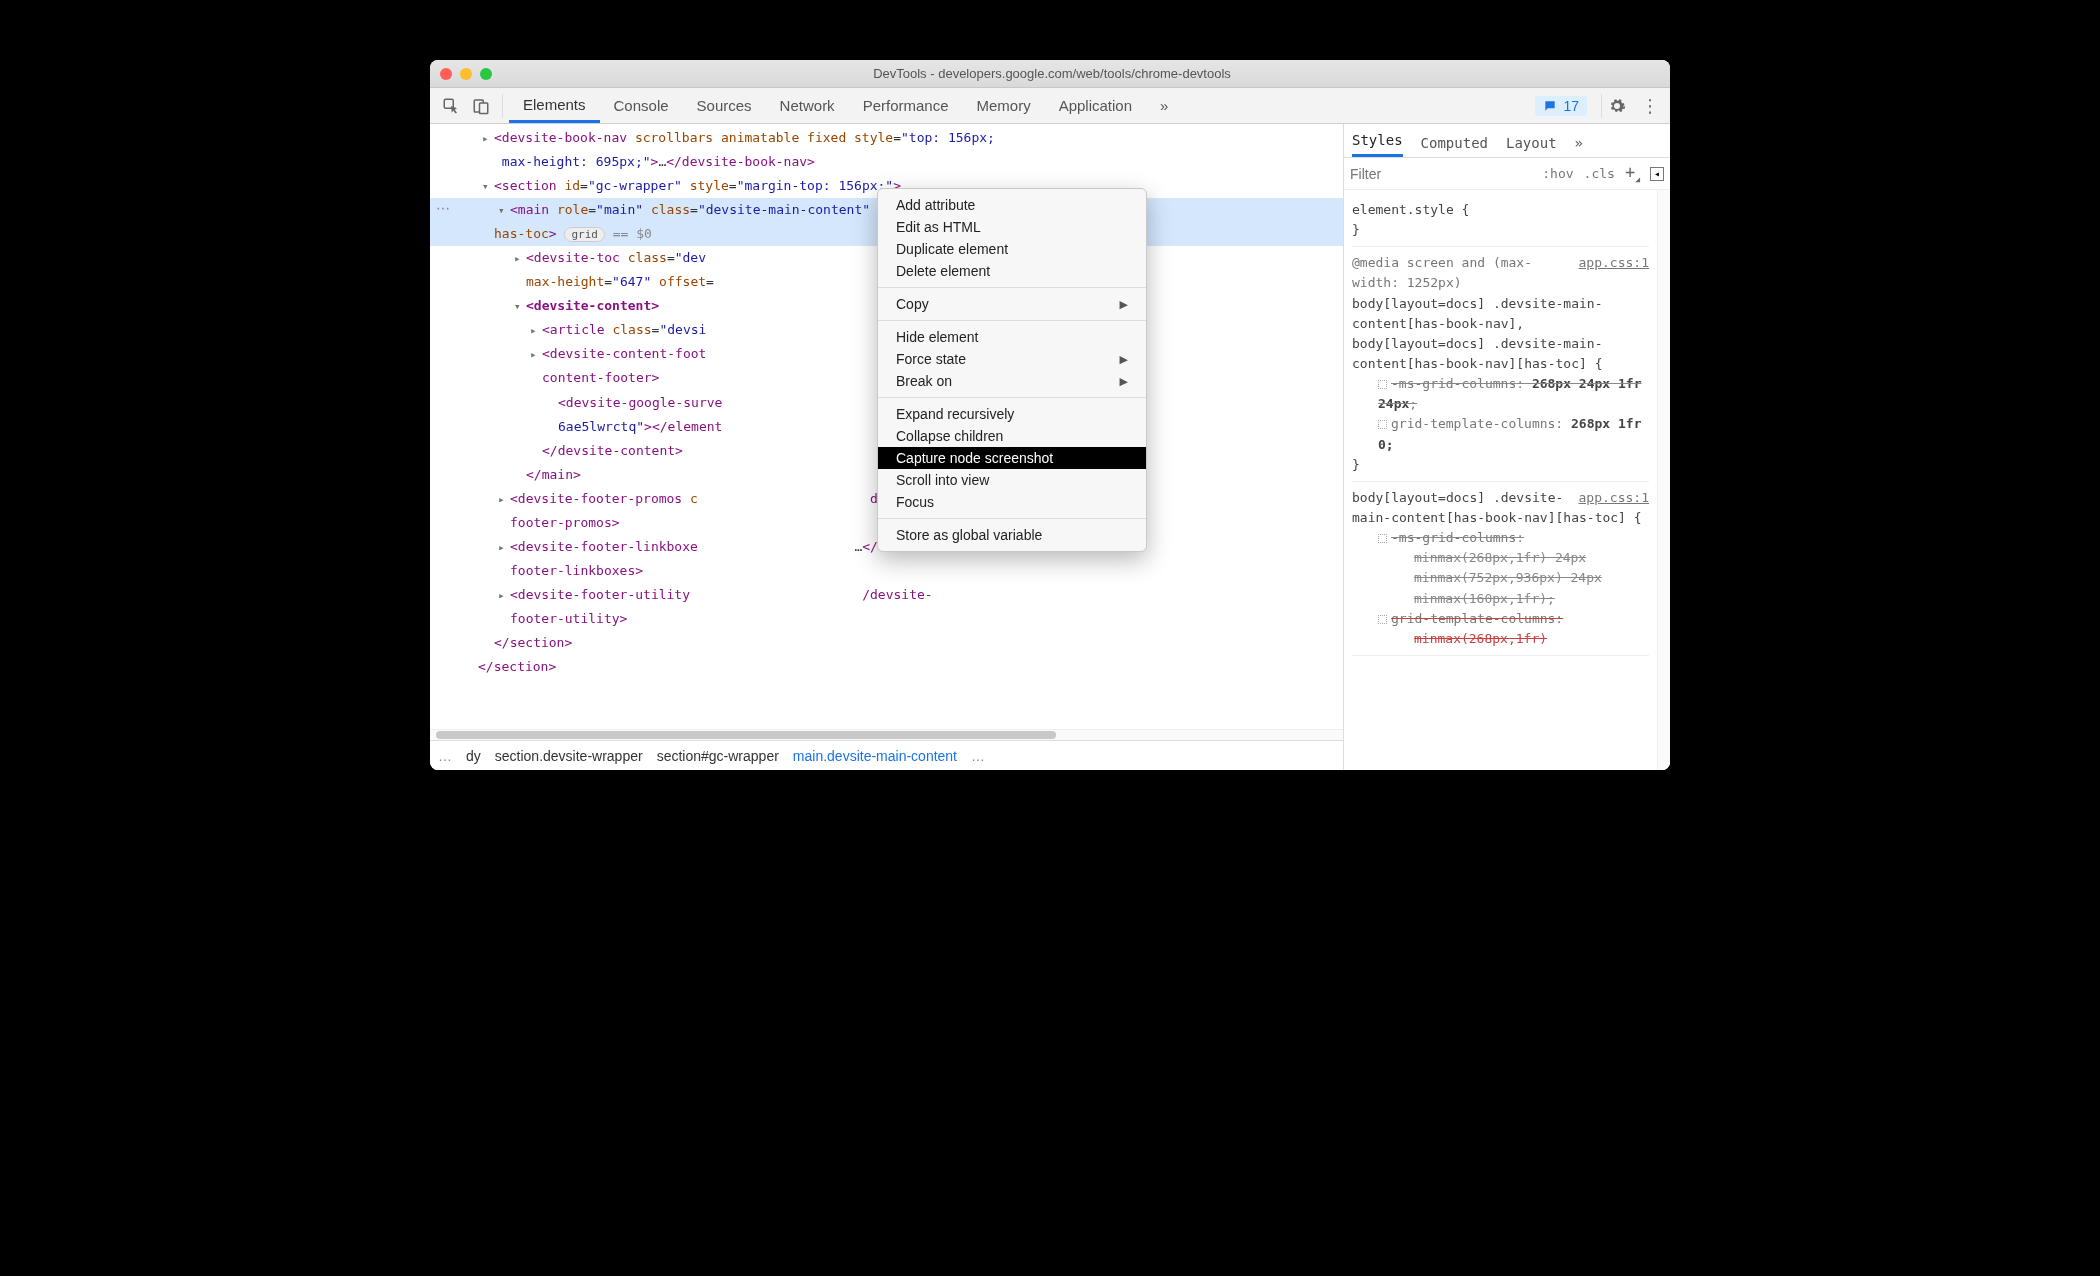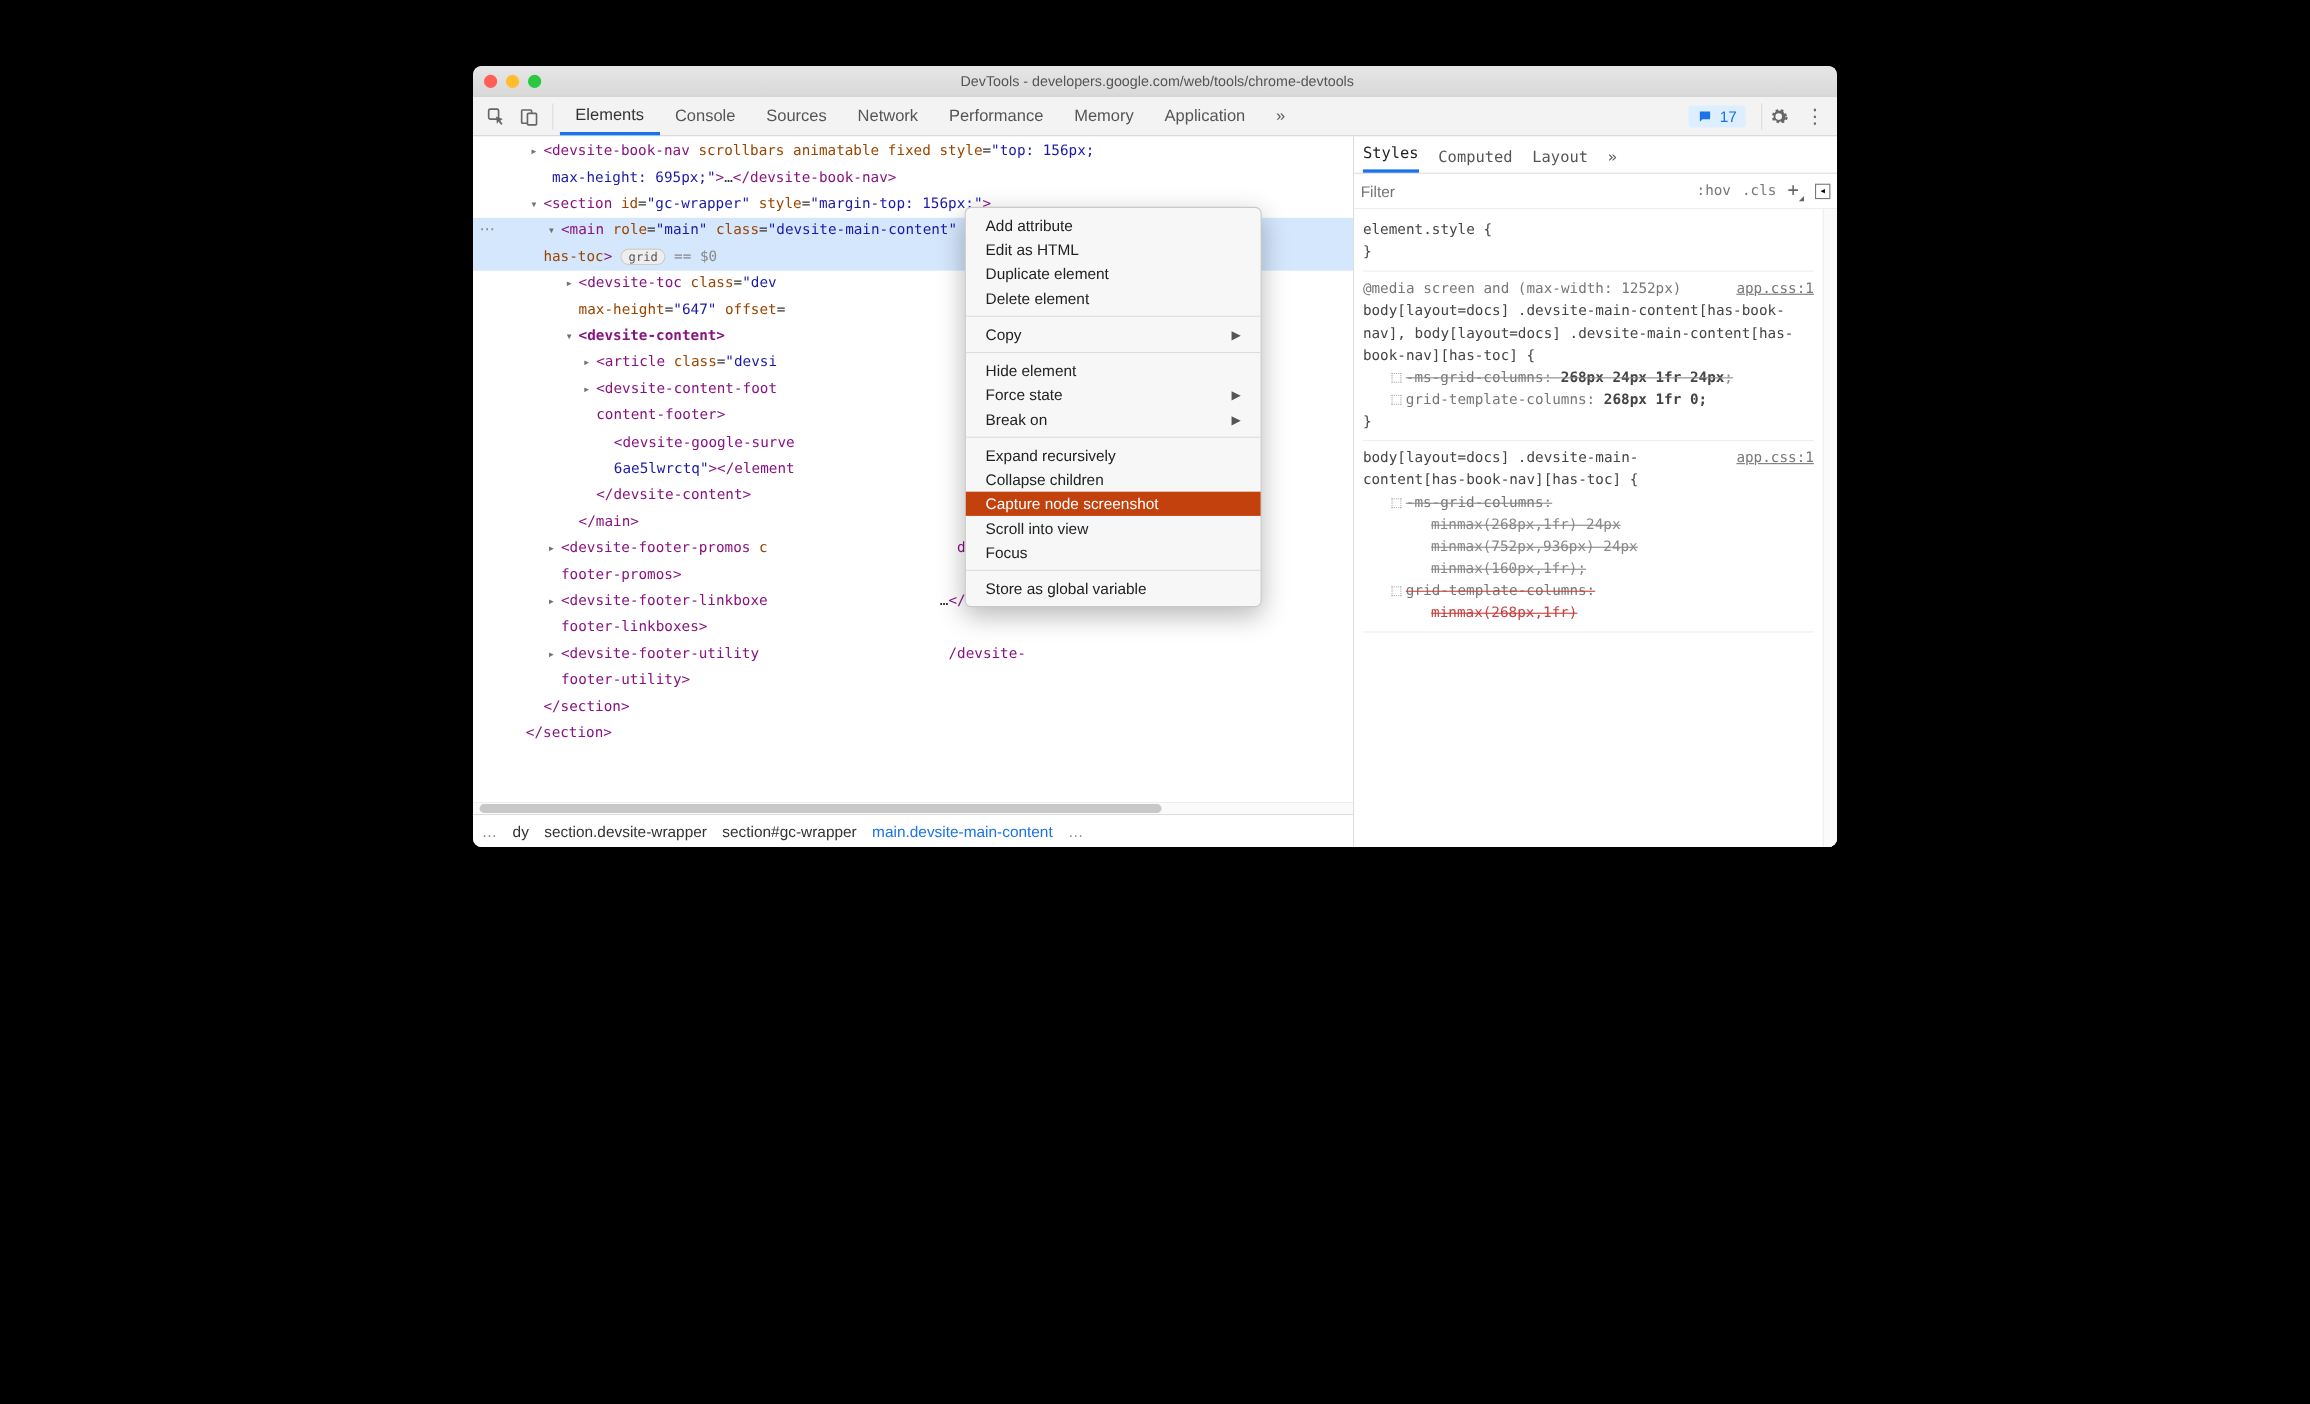--- a/index.html
+++ b/index.html
@@ -64,21 +64,21 @@
   .sel .line{ }
   .pill { background:#eee; border:1px solid #ccc; border-radius:10px; padding:0 6px; font-size:11px; color:#555;}
   .eq0{ color:#888;}
   .ellipsis-gutter { position:absolute; left:6px; top:76px; color:#888; font-size:14px;}
   .hscroll { height:11px; background:#fafafa; border-top:1px solid #eee; position:relative;}
   .hscroll .thumb{ position:absolute; left:6px; top:1px; height:8px; width:620px; background:#c8c8c8; border-radius:4px;}
   .breadcrumb { height:30px; border-top:1px solid #ddd; display:flex; align-items:center; padding:0 8px; gap:14px; font-size:14px; color:#555; overflow:hidden;}
   .bcell{color:#333; font-size:14px;}
   .bcel{color:#888;}
   
-  .right { width:440px; border-left:1px solid #ddd; display:flex; flex-direction:column; font-family: Menlo, monospace; }
+  .right { width:327px; border-left:1px solid #ddd; display:flex; flex-direction:column; font-family: Menlo, monospace; }
   .rtabs{ height:34px; display:flex; align-items:flex-end; padding:0 8px; gap:18px; font-size:14px; color:#555; border-bottom:1px solid #ddd;}
   .rtab{ padding-bottom:6px;}
   .rtab.active{ color:#222; border-bottom:3px solid #1a73e8;}
   .rfilter{ height:32px; display:flex; align-items:center; border-bottom:1px solid #eee; font-size:14px; padding:0 6px; gap:10px;}
   .rfilter input{ border:none; outline:none; flex:1; font-size:14px; color:#888; }
   .rsmall{ color:#777; font-size:13px;}
   .plus{ font-size:17px; color:#666;}
   .applink{ color:#777; text-decoration:underline; float:right;}
   .styles{ flex:1; overflow:auto; font-size:13px; line-height:1.55; padding:4px 8px;}
   .ruleblk{ border-bottom:1px solid #eee; padding:6px 0;}
@@ -97,21 +97,21 @@
     position:absolute; left:447px; top:128px;
     width:270px; background:#f7f7f7; border:1px solid #c9c9c9; border-radius:6px;
     box-shadow: 0 8px 24px rgba(0,0,0,.28);
     font-family: -apple-system, sans-serif; font-size:14px; color:#222;
     padding:5px 0;
     z-index:20;
   }
   .ctx .mi{ padding:3px 18px; display:flex; align-items:center; justify-content:space-between;}
   .ctx .mi .arr{ color:#555; font-size:11px;}
   .ctx .sep{ height:1px; background:#dcdcdc; margin:5px 0;}
-  .ctx .hi{ background:#c2410c; color:#fff;}
+  .ctx .hi{ background:#000000; color:#fff;}
   
   svg{display:block;}
 </style>
 </head>
 <body>
 
 <div class="window">
 
   <div class="titlebar">
     <div class="traffic">

